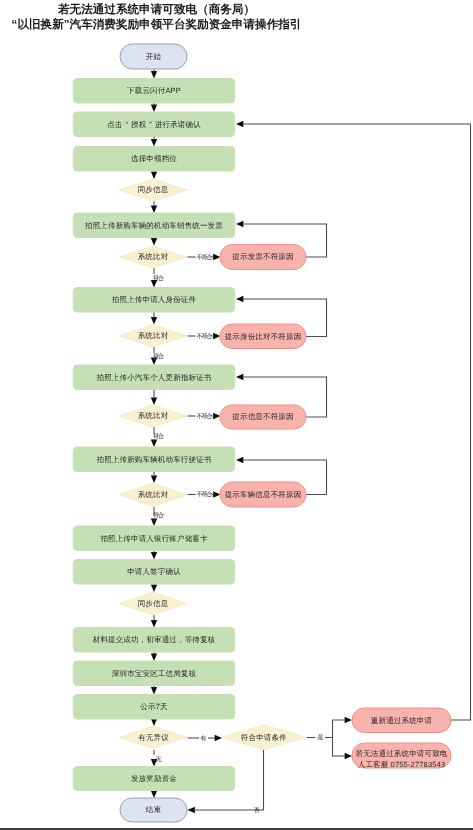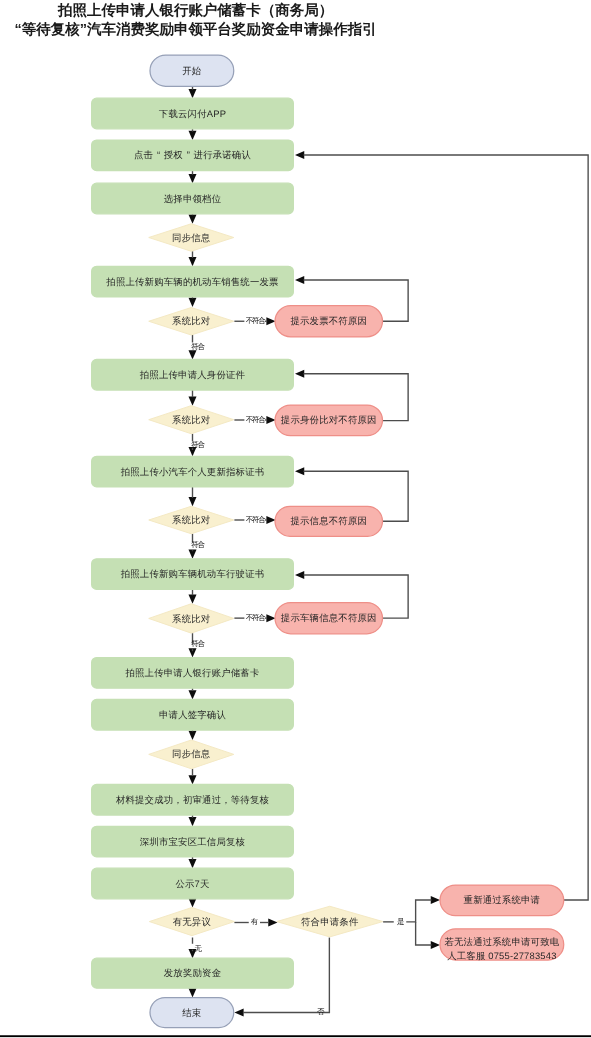--- a/index.html
+++ b/index.html
@@ -12,22 +12,22 @@
   #t1{top:1px;font-size:11.6px;line-height:15px;}
   #t2{top:16px;font-size:11.6px;line-height:15px;}
   #flow{position:absolute;left:0;top:0;}
   text{font-family:"Liberation Sans",sans-serif;
        -webkit-font-smoothing:antialiased;text-rendering:geometricPrecision;}
 </style>
 </head>
 <body>
 
 <div id="page">
-  <div class="hdr" id="t1">拍照上传申请人银行账户储蓄卡（商务局）</div>
-  <div class="hdr" id="t2">“等待复核”汽车消费奖励申领平台奖励资金申请操作指引</div>
+  <div class="hdr" id="t1">若无法通过系统申请可致电（商务局）</div>
+  <div class="hdr" id="t2">“以旧换新”汽车消费奖励申领平台奖励资金申请操作指引</div>
   <svg id="flow" width="473" height="830">
       <g>
         <polygon points="154,78.5 150.8,71.1 157.2,71.1" fill="#0d0d0d" stroke="none"></polygon>
         <polyline points="154,69 154,71.7" fill="none" stroke="#4d4d4d" stroke-width="1.1" stroke-linejoin="miter" stroke-linecap="butt"></polyline>
       </g>
       <g>
         <polygon points="154,112 150.8,104.6 157.2,104.6" fill="#0d0d0d" stroke="none"></polygon>
         <polyline points="154,103 154,105.2" fill="none" stroke="#4d4d4d" stroke-width="1.1" stroke-linejoin="miter" stroke-linecap="butt"></polyline>
       </g>
       <g>

